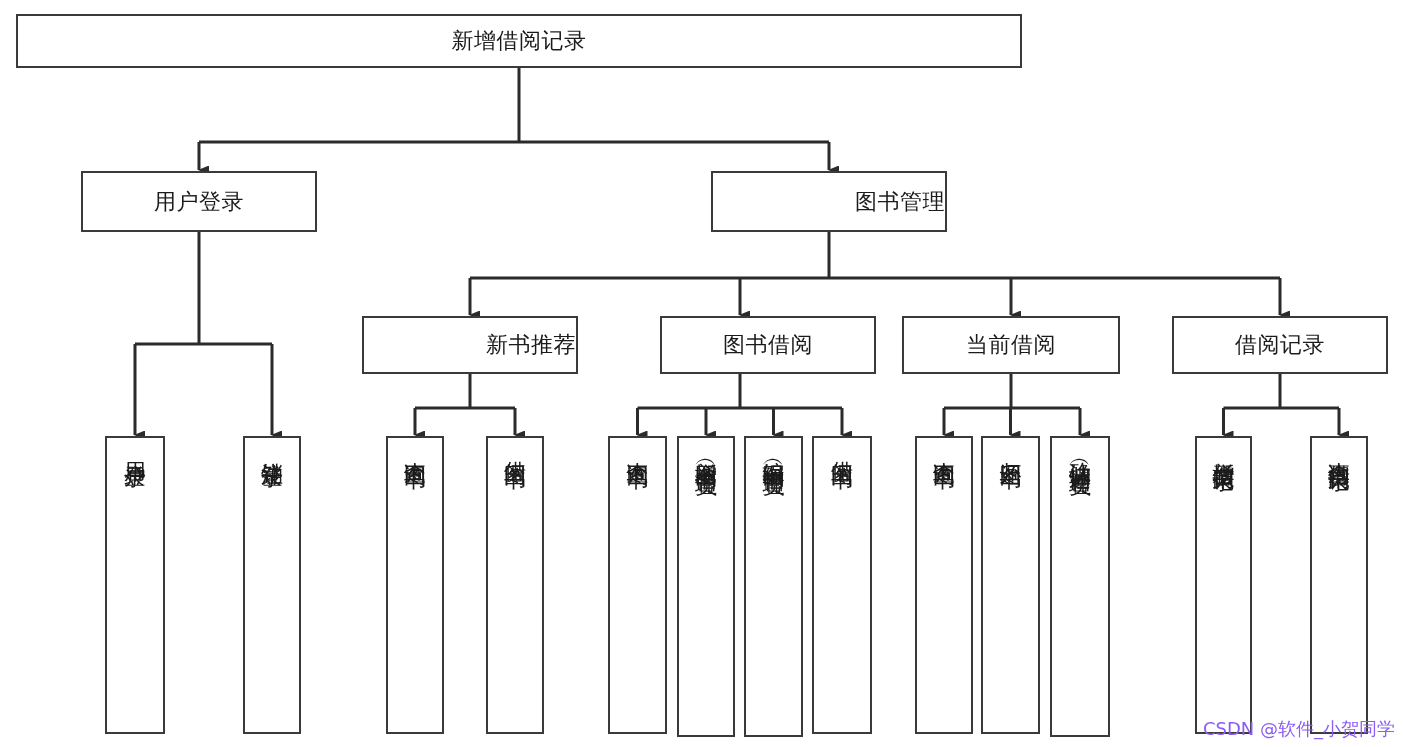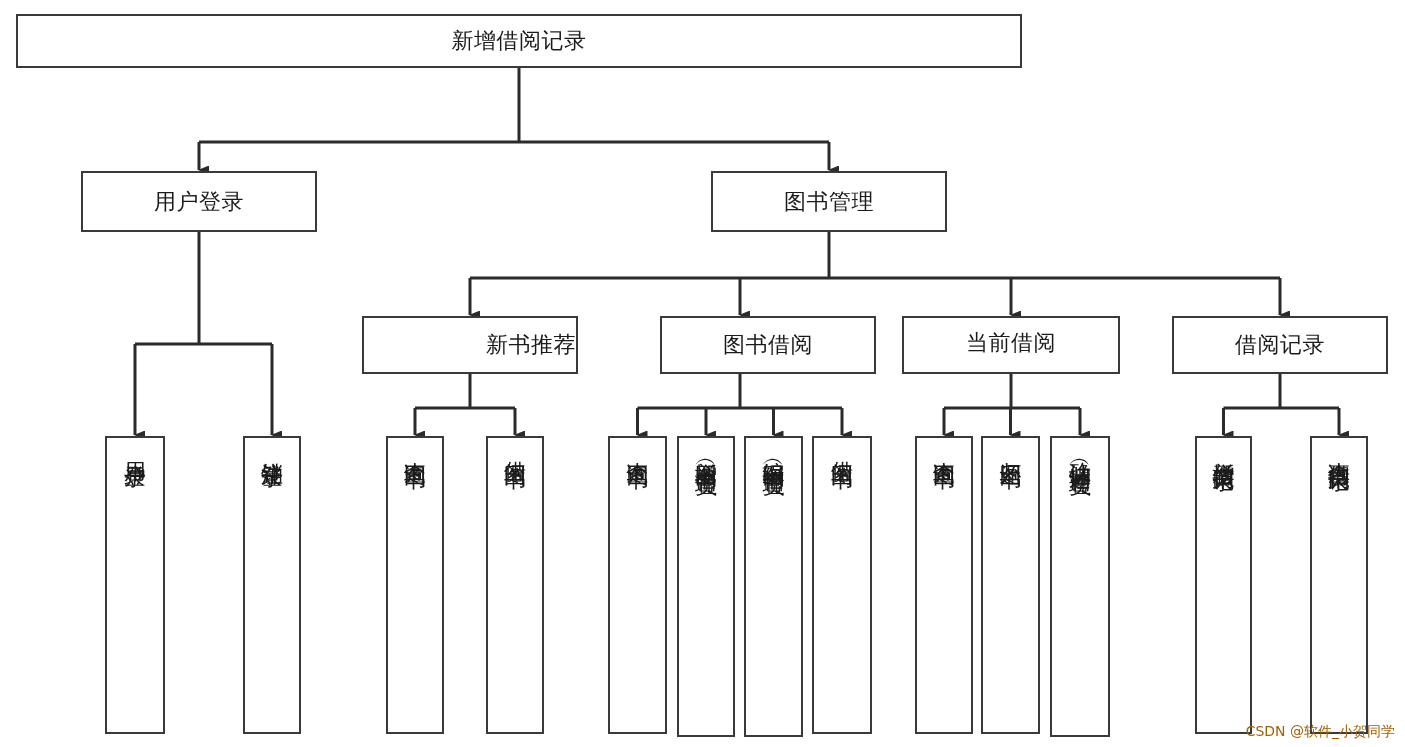--- a/index.html
+++ b/index.html
@@ -54,22 +54,22 @@
   .node-box.vertical .node-label {
     writing-mode: vertical-rl;
     text-orientation: upright;
     font-size: 22px;
     letter-spacing: 2px;
   }
   #watermark {
     position: absolute;
     right: 10px;
     bottom: 6px;
-    font-size: 14px;
-    color: #a16207;
+    font-size: 18px;
+    color: #8b5cf6;
     white-space: nowrap;
     font-family: "DejaVu Sans", "Liberation Sans", sans-serif;
   }
 </style>
 </head>
 <body>
 
 <div id="diagram-root">
 
   <svg id="diagram-svg" viewBox="0 0 1405 747" xmlns="http://www.w3.org/2000/svg">
@@ -115,30 +115,30 @@
       </g>
   </svg>
 
   <div id="nodes-layer">
       <div class="node-box horizontal" style="left: 16px; top: 14px; width: 1006px; height: 54px;">
         <span class="node-label">新增借阅记录</span>
       </div>
       <div class="node-box horizontal" style="left: 81px; top: 171px; width: 236px; height: 61px;">
         <span class="node-label">用户登录</span>
       </div>
-      <div class="node-box horizontal" style="left: 711px; top: 171px; width: 236px; height: 61px;">
+      <div class="node-box horizontal" style="left: 711px; top: 171px; width: 236px; height: 61px; justify-content: flex-end;">
         <span class="node-label">图书管理</span>
       </div>
       <div class="node-box horizontal" style="left: 362px; top: 316px; width: 216px; height: 58px; justify-content: flex-end;">
         <span class="node-label">新书推荐</span>
       </div>
       <div class="node-box horizontal" style="left: 632px; top: 316px; width: 216px; height: 58px; margin-left: 28px;">
         <span class="node-label">图书借阅</span>
       </div>
-      <div class="node-box horizontal" style="left: 902px; top: 316px; width: 218px; height: 58px; font-family: Liberation Mono, monospace;">
+      <div class="node-box horizontal" style="left: 902px; top: 316px; width: 218px; height: 58px;">
         <span class="node-label">当前借阅</span>
       </div>
       <div class="node-box horizontal" style="left: 1172px; top: 316px; width: 216px; height: 58px;">
         <span class="node-label">借阅记录</span>
       </div>
       <div class="node-box vertical" style="left: 105px; top: 436px; width: 60px; height: 298px;">
         <span class="node-label">用户登录</span>
       </div>
       <div class="node-box vertical" style="left: 243px; top: 436px; width: 58px; height: 298px;">
         <span class="node-label">注销登录</span>

